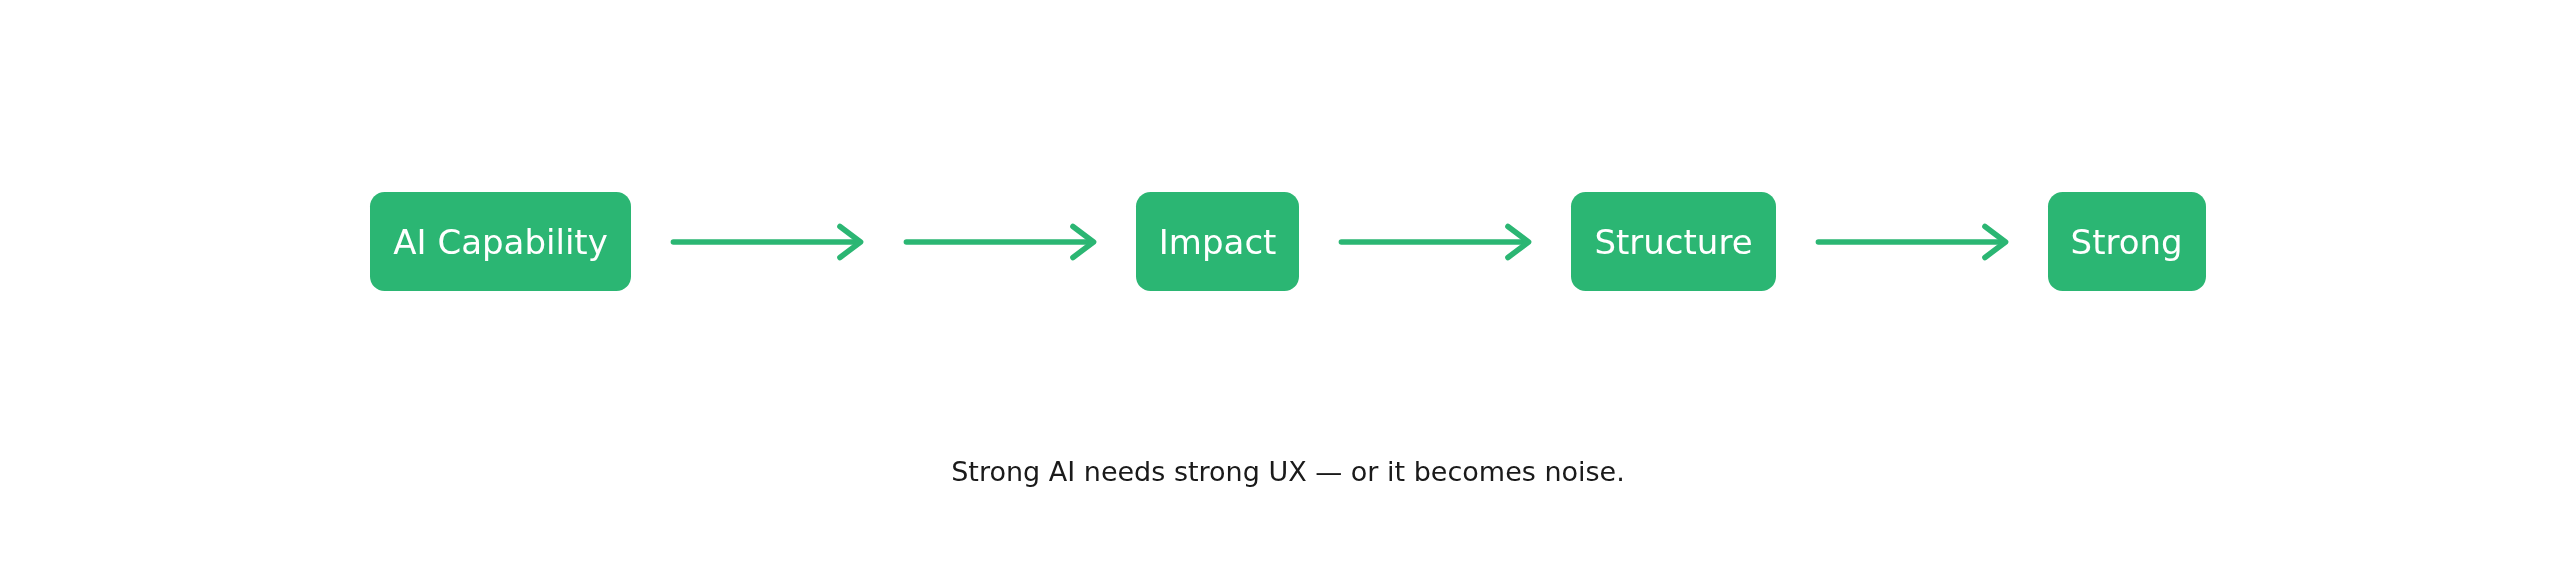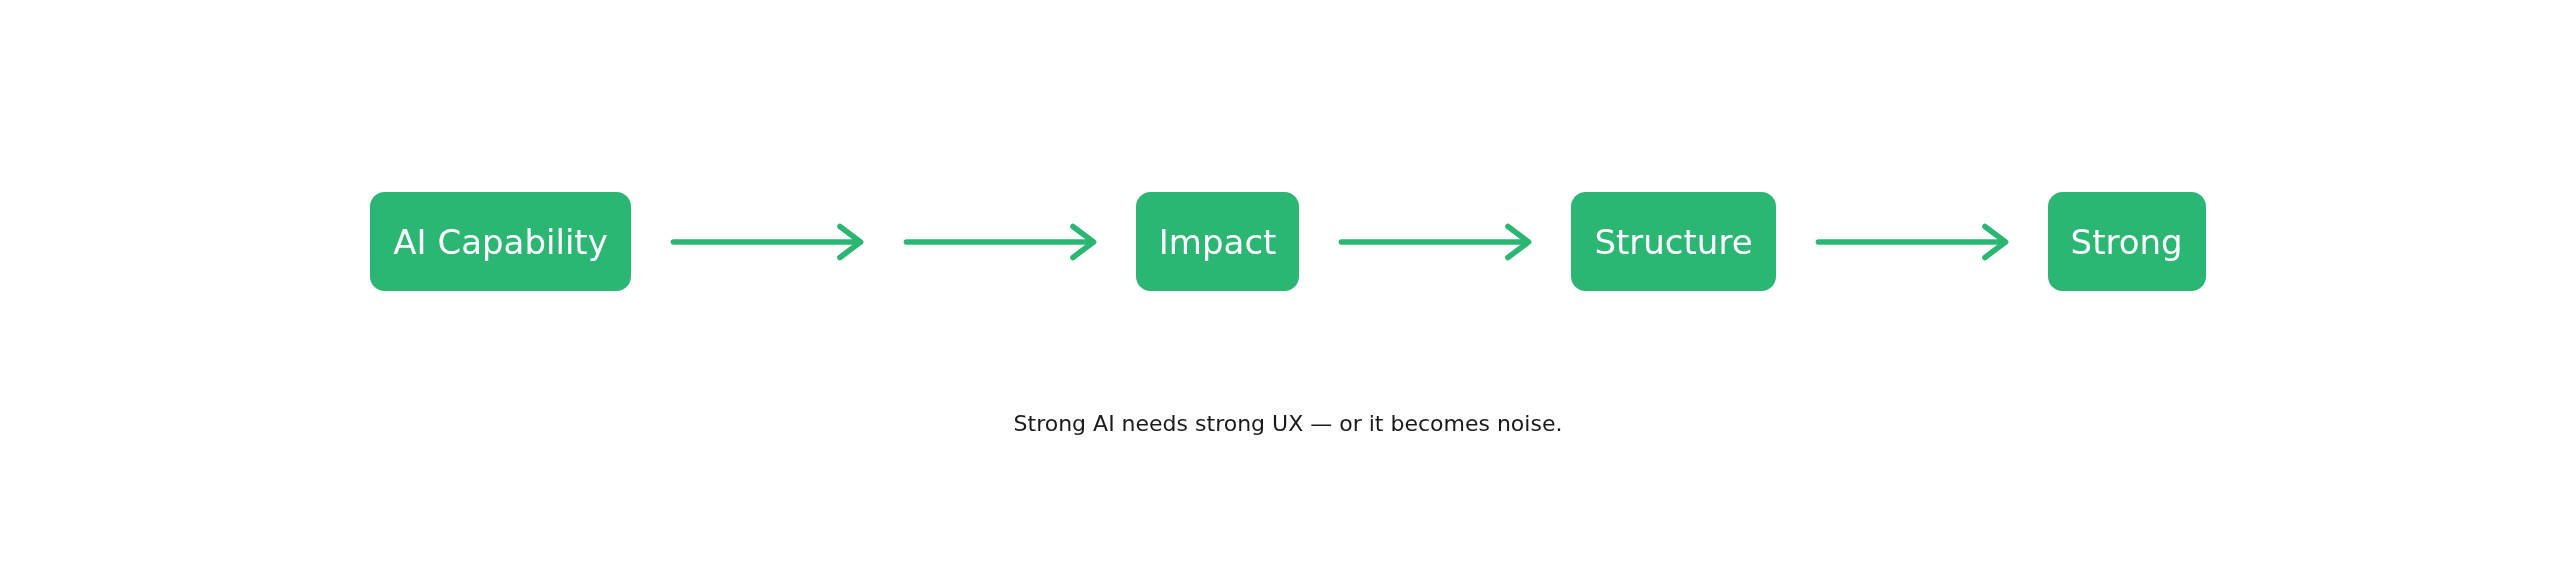--- a/index.html
+++ b/index.html
@@ -46,25 +46,25 @@
   }
   .flow-arrow path {
     stroke: var(--arrow-color, #2bb673);
     stroke-width: 6.5;
     stroke-linecap: round;
     stroke-linejoin: round;
     fill: none;
   }
   .caption {
     position: absolute;
-    top: 411px;
+    top: 456px;
     left: 0;
     right: 0;
     text-align: center;
-    font-size: 22px;
+    font-size: 27px;
     line-height: 1.2;
     color: #1a1a1a;
   }
 </style>
 </head>
 <body>
 
 <div class="canvas" style="--node-fill: #2bb673; --node-text: #ffffff; --arrow-color: #2bb673; background: rgb(255, 255, 255);">
 
   <div class="flow-row">

